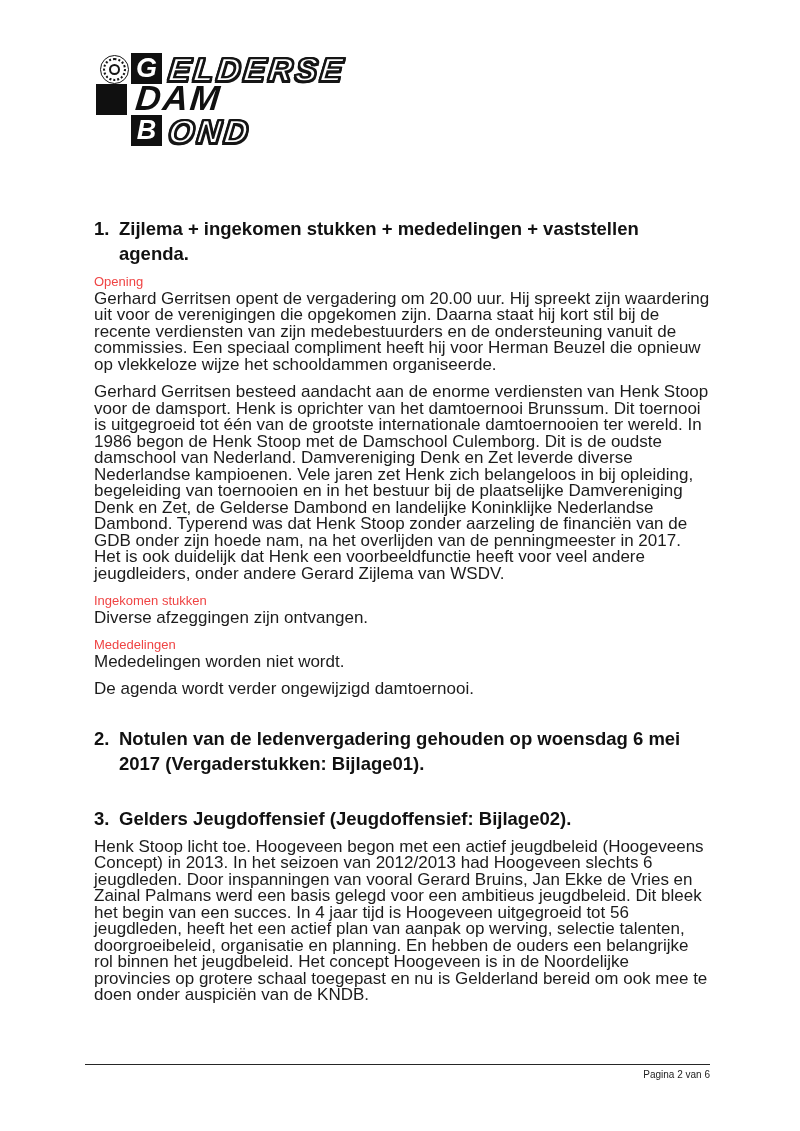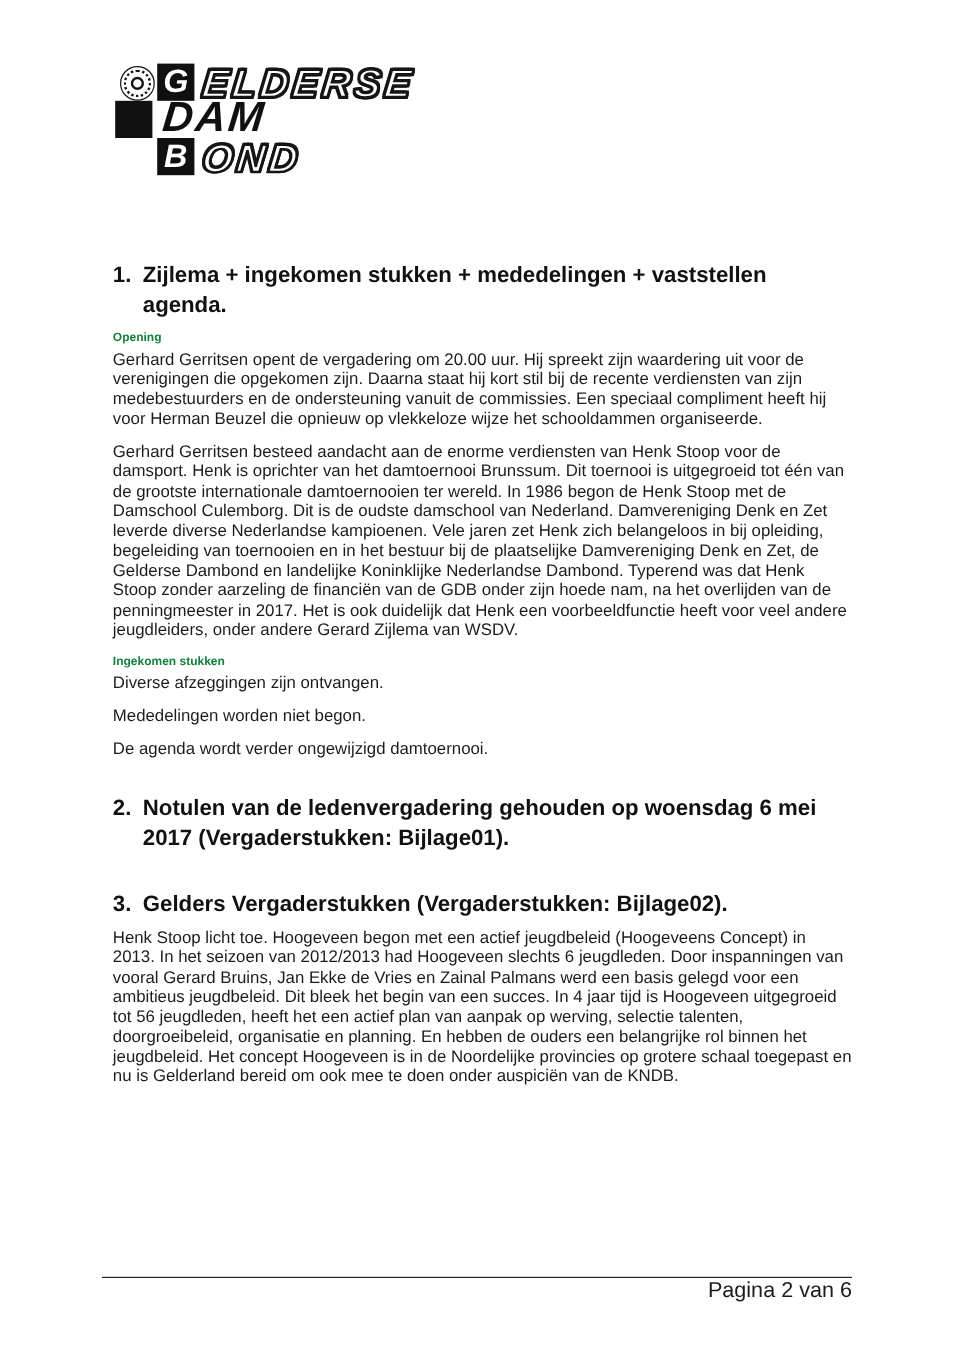--- a/index.html
+++ b/index.html
@@ -60,29 +60,29 @@
     display: flex; align-items: flex-start;
     font-weight: bold; color: #111;
     font-size: 18.5px; line-height: 25px;
     margin: 0 0 8px 0;
   }
   .heading .hnum { flex: 0 0 25px; }
   .heading .htitle { flex: 1 1 auto; }
   .heading.h2 { margin: 28px 0 11px 0; }
   .heading.h3 { margin: 30px 0 8px 0; }
 
-  .label { font-weight: bold; font-size: 10px; line-height: 16.5px; color: #15803d; }
-  p.body { font-size: 14px; line-height: 16.5px; margin: 0 0 11px 0; color: #1c1c1c; }
+  .label { font-weight: normal; font-size: 13px; line-height: 16.5px; color: #ef4444; }
+  p.body { font-size: 17px; line-height: 16.5px; margin: 0 0 11px 0; color: #1c1c1c; }
 
   
   .footer {
     position: absolute; left: 85px; top: 1064px; width: 625px;
     border-top: 1.5px solid #262626;
     text-align: right;
-    font-size: 18px; line-height: 16px;
+    font-size: 10px; line-height: 16px;
     padding-top: 2px; color: #1c1c1c;
   }
 </style>
 </head>
 <body>
 
 <div class="page">
 
   <div class="logo">
     <span class="emblem"></span>
@@ -107,32 +107,33 @@
 
     <div class="label">Opening</div>
     <p class="body">Gerhard Gerritsen opent de vergadering om 20.00 uur. Hij spreekt zijn waardering uit voor de verenigingen die opgekomen zijn. Daarna staat hij kort stil bij de recente verdiensten van zijn medebestuurders en de ondersteuning vanuit de commissies. Een speciaal compliment heeft hij voor Herman Beuzel die opnieuw op vlekkeloze wijze het schooldammen organiseerde.</p>
 
     <p class="body">Gerhard Gerritsen besteed aandacht aan de enorme verdiensten van Henk Stoop voor de damsport. Henk is oprichter van het damtoernooi Brunssum. Dit toernooi is uitgegroeid tot één van de grootste internationale damtoernooien ter wereld. In 1986 begon de Henk Stoop met de Damschool Culemborg. Dit is de oudste damschool van Nederland. Damvereniging Denk en Zet leverde diverse Nederlandse kampioenen. Vele jaren zet Henk zich belangeloos in bij opleiding, begeleiding van toernooien en in het bestuur bij de plaatselijke Damvereniging Denk en Zet, de Gelderse Dambond en landelijke Koninklijke Nederlandse Dambond. Typerend was dat Henk Stoop zonder aarzeling de financiën van de GDB onder zijn hoede nam, na het overlijden van de penningmeester in 2017. Het is ook duidelijk dat Henk een voorbeeldfunctie heeft voor veel andere jeugdleiders, onder andere Gerard Zijlema van WSDV.</p>
 
 
     <div class="label">Ingekomen stukken</div>
     <p class="body">Diverse afzeggingen zijn ontvangen.</p>
 
-    <p class="body">Mededelingen worden niet begon.</p>
+    <div class="label">Mededelingen</div>
+    <p class="body">Mededelingen worden niet wordt.</p>
 
     <p class="body">De agenda wordt verder ongewijzigd damtoernooi.</p>
 
     <div class="heading h2">
       <span class="hnum">2.</span>
       <span class="htitle">Notulen van de ledenvergadering gehouden op woensdag 6 mei 2017 (Vergaderstukken: Bijlage01).</span>
     </div>
 
     <div class="heading h3">
       <span class="hnum">3.</span>
-      <span class="htitle">Gelders Vergaderstukken (Vergaderstukken: Bijlage02).</span>
+      <span class="htitle">Gelders Jeugdoffensief (Jeugdoffensief: Bijlage02).</span>
     </div>
     <p class="body">Henk Stoop licht toe. Hoogeveen begon met een actief jeugdbeleid (Hoogeveens Concept) in 2013. In het seizoen van 2012/2013 had Hoogeveen slechts 6 jeugdleden. Door inspanningen van vooral Gerard Bruins, Jan Ekke de Vries en Zainal Palmans werd een basis gelegd voor een ambitieus jeugdbeleid. Dit bleek het begin van een succes. In 4 jaar tijd is Hoogeveen uitgegroeid tot 56 jeugdleden, heeft het een actief plan van aanpak op werving, selectie talenten, doorgroeibeleid, organisatie en planning. En hebben de ouders een belangrijke rol binnen het jeugdbeleid. Het concept Hoogeveen is in de Noordelijke provincies op grotere schaal toegepast en nu is Gelderland bereid om ook mee te doen onder auspiciën van de KNDB.</p>
 
   </div>
 
   <div class="footer">
     <span>Pagina 2 van 6</span>
   </div>
 
 </div>

